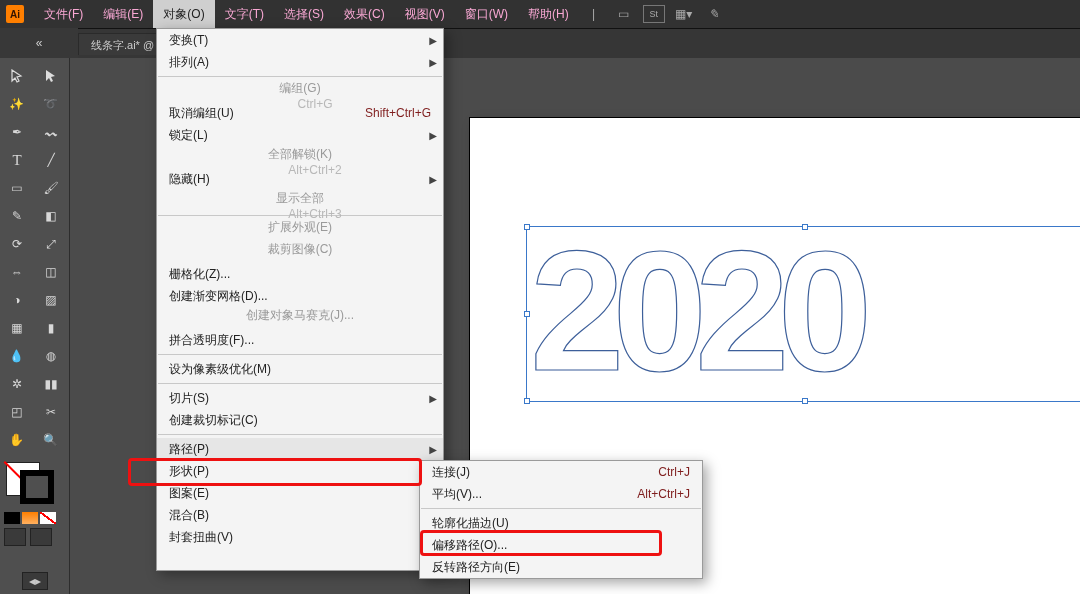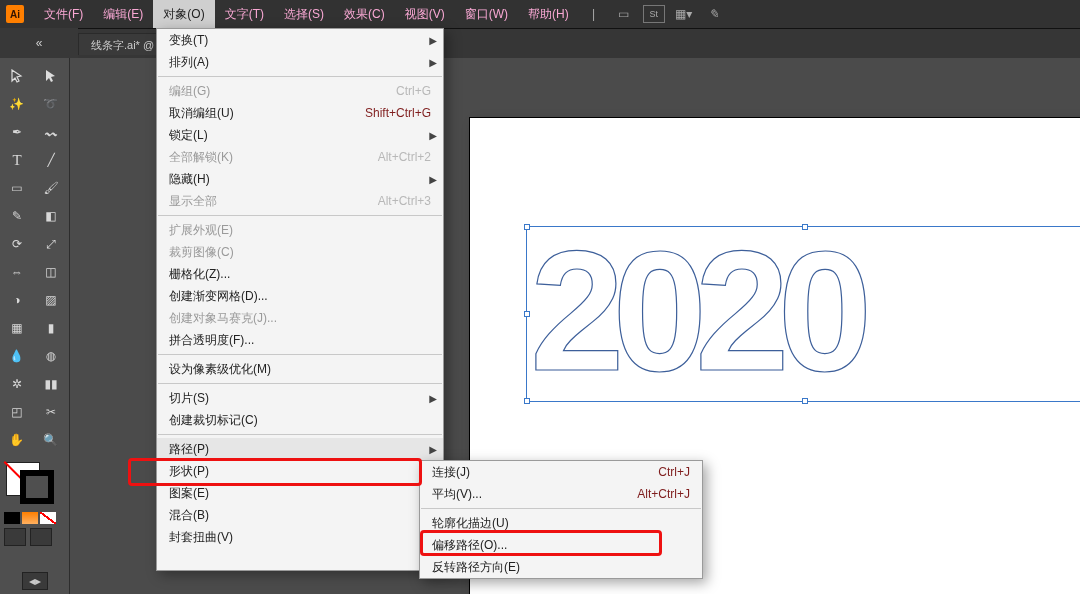--- a/index.html
+++ b/index.html
@@ -41,21 +41,21 @@
 .selection-box .hdl { position:absolute; width:6px; height:6px; background:#fff; border:1px solid #3a78c9; }
 .selection-box .h-tl{left:-3px;top:-3px}.selection-box .h-bl{left:-3px;bottom:-3px}
 .selection-box .h-tc{left:calc(50% - 3px);top:-3px}.selection-box .h-bc{left:calc(50% - 3px);bottom:-3px}
 .selection-box .h-ml{left:-3px;top:calc(50% - 3px)}
 .year-text { position:absolute; left:460px; top:155px; font-size:170px; font-weight:700; letter-spacing:-12px; font-family: Arial Black, Impact, sans-serif;
   color: transparent; -webkit-text-stroke: 1.2px #3d5f9a; }
 
 
 .menu { position:absolute; background:#f4f4f4; border:1px solid #9a9a9a; box-shadow: 4px 4px 12px rgba(0,0,0,.35); color:#222; font-size: 12px; }
 .menu .mrow { display:flex; align-items:center; height:22px; padding: 0 12px; position:relative; cursor:pointer; }
-.menu .mrow.disabled { color:#9a9a9a; cursor:default; }
+.menu .mrow.disabled { color:#9a9a9a; cursor:default;flex-direction:column; }
 .menu .mrow .lbl { flex:1; white-space:nowrap; }
 .menu .mrow .shk { color:#7f1d1d; margin-left:30px; white-space:nowrap; }
 .menu .mrow.disabled .shk { color:#b8b8b8; }
 .menu .mrow .sub { position:absolute; right:6px; font-size:10px; color:#444; }
 .menu hr { border:none; border-top:1px solid #c8c8c8; margin:3px 1px; }
 .menu .mrow.hover { background:#e6e6e6; }
 
 .highlight-red { position:absolute; border:3px solid #e11; border-radius:4px; pointer-events:none; }
 
 </style>

